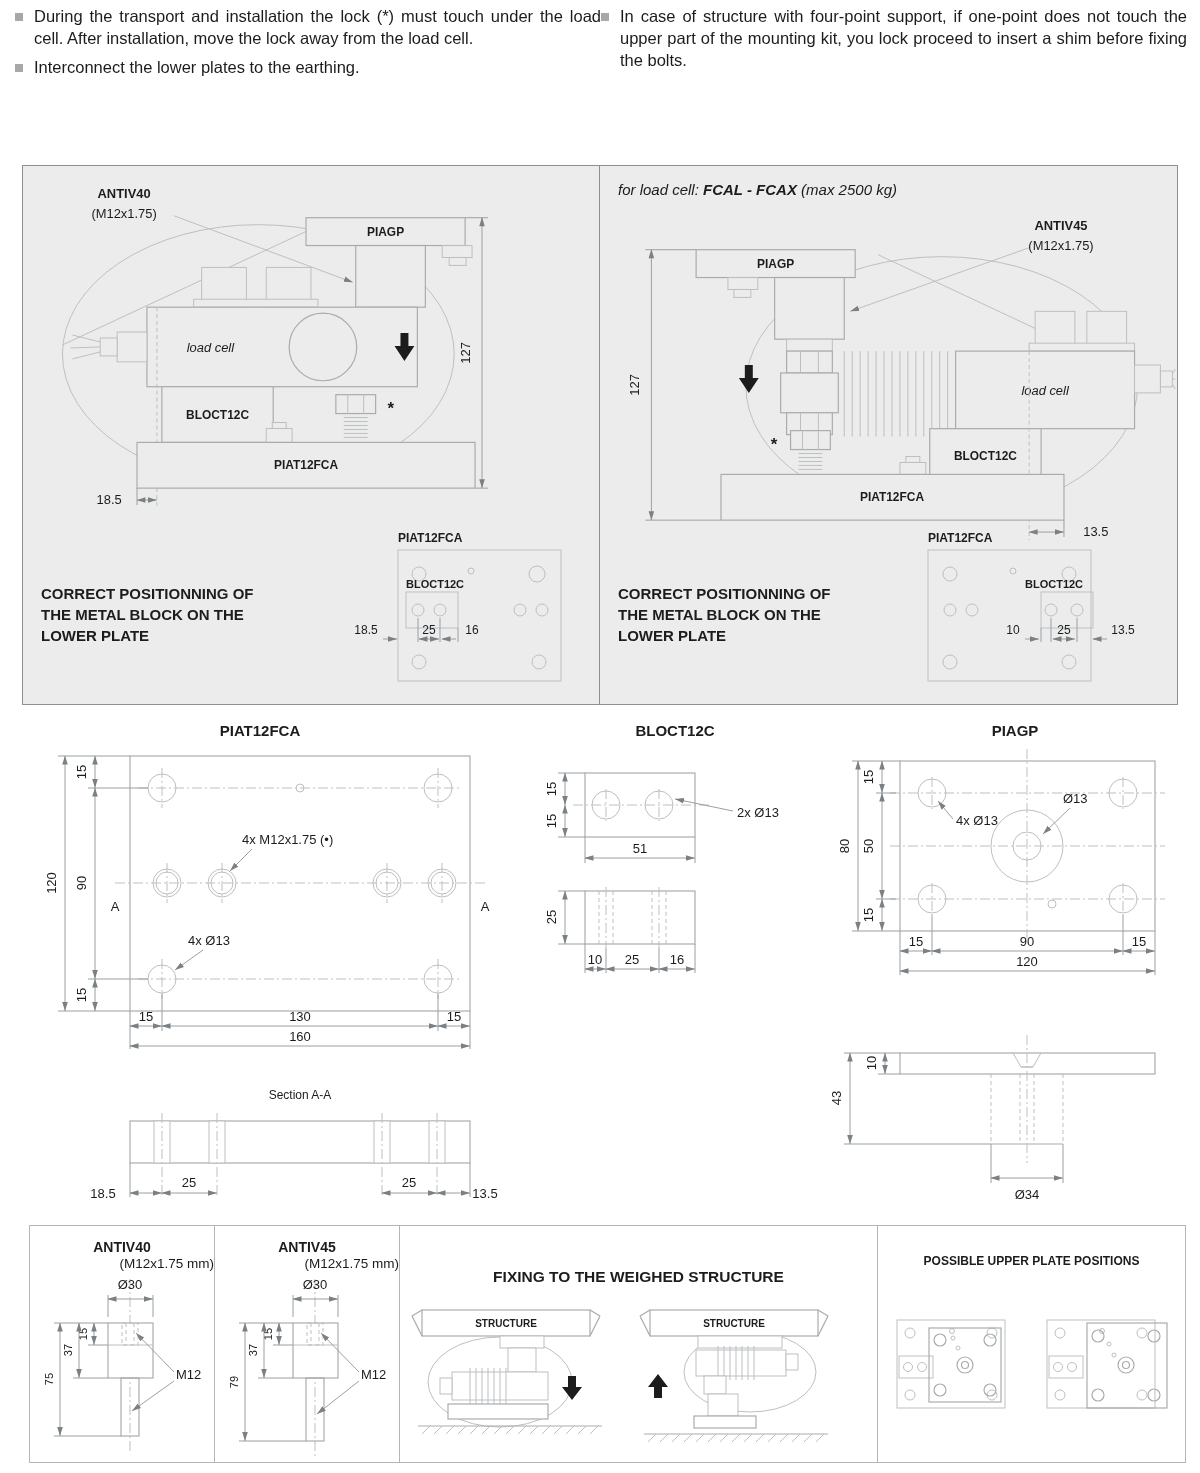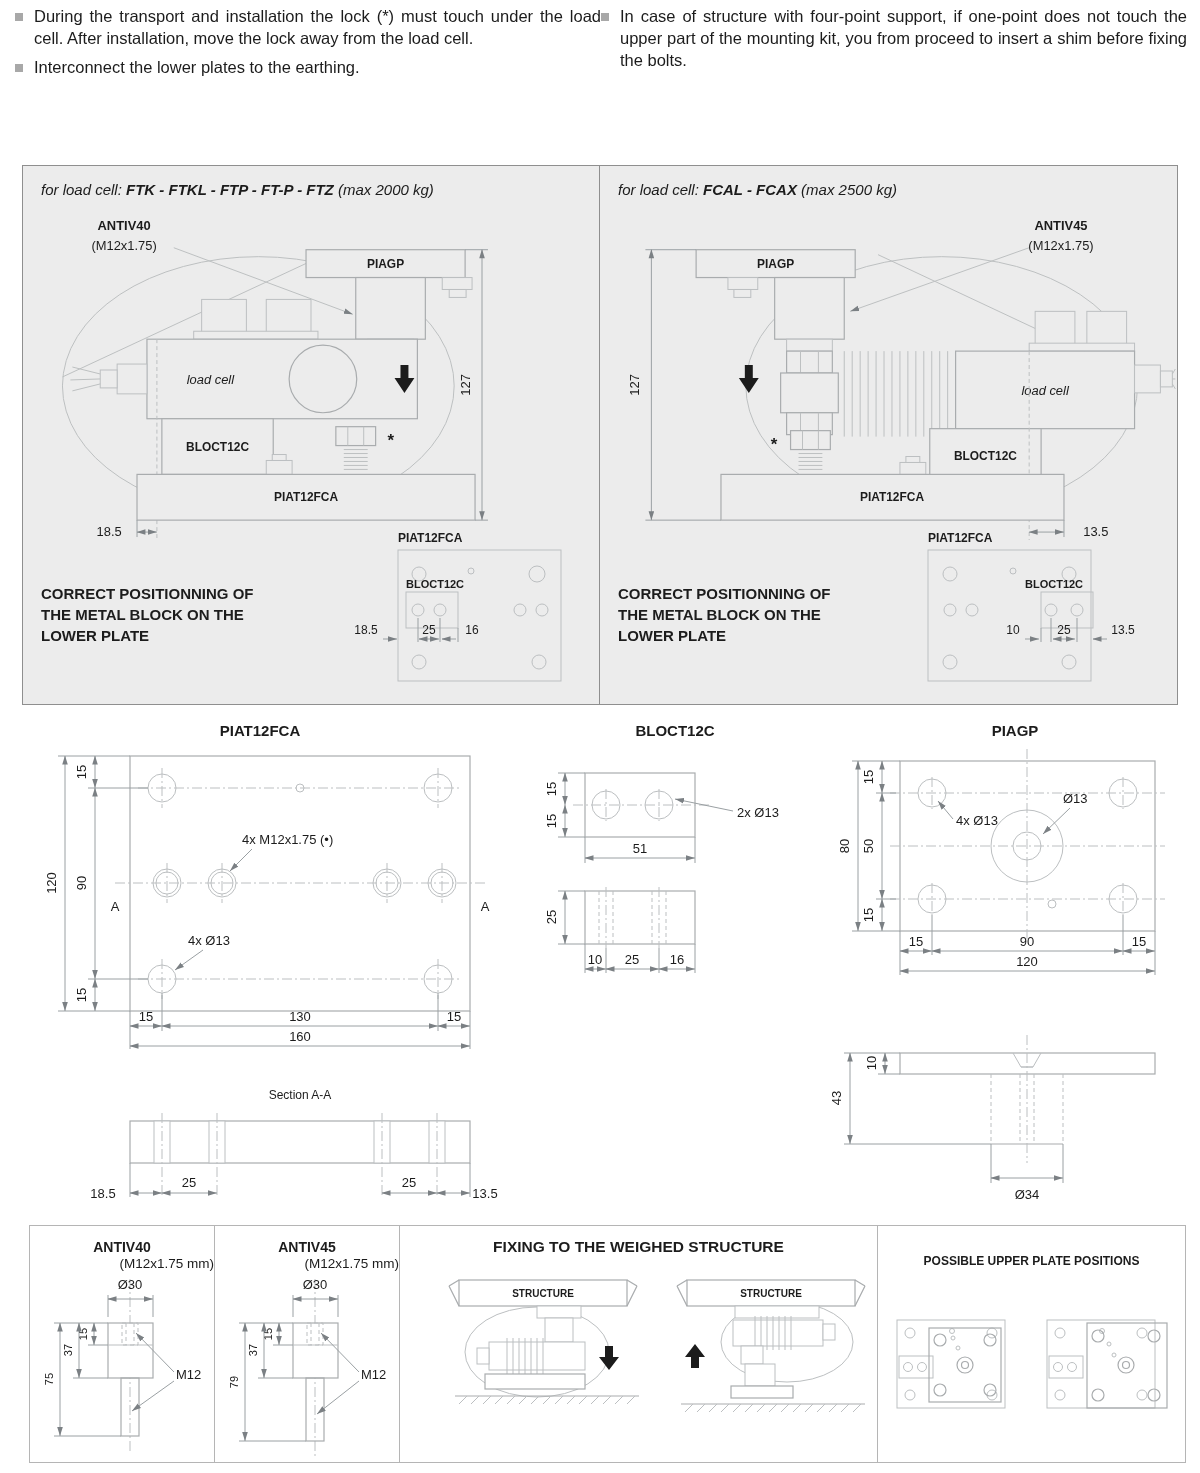--- a/index.html
+++ b/index.html
@@ -29,23 +29,23 @@
   .dcol{position:relative;text-align:center}
   .dcol h3{font-size:15px;font-weight:bold;margin:10px 0 2px}
   .dcol svg{display:block;margin:0 auto}
 
   
   .strip{position:absolute;top:1225px;left:29px;width:1157px;height:238px;display:flex;border:1px solid #b5b5b5;background:#fff;box-sizing:border-box}
   .cell{box-sizing:border-box;border-right:1px solid #b5b5b5;position:relative}
   .cell:last-child{border-right:none}
   .cell h4{text-align:center;font-size:14px;margin:13px 0 0}
   .cell .sub{text-align:right;font-size:13.5px;margin:1px 0 0}
-  .cell.fixing h4{margin-top:12px;font-size:15.5px}
+  .cell.fixing h4{margin-top:42px;font-size:15.5px}
   .cell.positions h4{margin-top:28px;font-size:12px;padding:0 8px}
-  .fixrow{display:flex;justify-content:flex-end;margin-top:8px}
+  .fixrow{display:flex;justify-content:flex-start;margin-top:8px}
 
   
   svg{font-family:"Liberation Sans",sans-serif}
   .ln{fill:none;stroke:#bcbfc1;stroke-width:1}
   .ln2{fill:none;stroke:#a9acae;stroke-width:1.2}
   .dim{fill:none;stroke:#9aa0a3;stroke-width:1}
   .cl{fill:none;stroke:#bcbfc1;stroke-width:1;stroke-dasharray:10 3 2 3}
   .hid{fill:none;stroke:#bcbfc1;stroke-width:1;stroke-dasharray:4 3}
   .fw{fill:#ececec}
   .fh{fill:#fff}
@@ -82,31 +82,28 @@
         <p>During the transport and installation the lock (*) must touch under the load cell. After installation, move the lock away from the load cell.</p>
       </div>
       <div class="note">
         <span class="sq"></span>
         <p>Interconnect the lower plates to the earthing.</p>
       </div>
     </div>
     <div class="note-col">
       <div class="note">
         <span class="sq"></span>
-        <p>In case of structure with four-point support, if one-point does not touch the upper part of the mounting kit, you from proceed to insert a shim before fixing the bolts.</p>
+        <p>In case of structure with four-point support, if one-point does not touch the upper part of the mounting kit, you lock proceed to insert a shim before fixing the bolts.</p>
       </div>
     </div>
   </section>
 
   <section class="panels">
 
     <div class="panel">
-      <div class="panel-title">
-        <span>for load cell: </span><b>FTK - FTKL - FTP - FT-P - FTZ</b><span> (max 2000 kg)</span>
-      </div>
       <svg class="asm" viewBox="0 0 577 345">
         <ellipse cx="235" cy="187" rx="197" ry="130" class="ln"></ellipse>
         <line x1="150" y1="48" x2="330" y2="115" class="ln" marker-end="url(#ma)"></line>
         <line x1="38" y1="178" x2="302" y2="55" class="ln"></line>
         <text class="tx tb" x="100" y="30" text-anchor="middle">ANTIV40</text>
         <text class="tx" x="100" y="50" text-anchor="middle">(M12x1.75)</text>
         <g>
           <rect x="283" y="50" width="160" height="28" class="ln2 fw"></rect>
           <text class="tx tb t12" x="363" y="68" text-anchor="middle">PIAGP</text>
           <rect x="420" y="78" width="30" height="12" class="ln fw"></rect>

